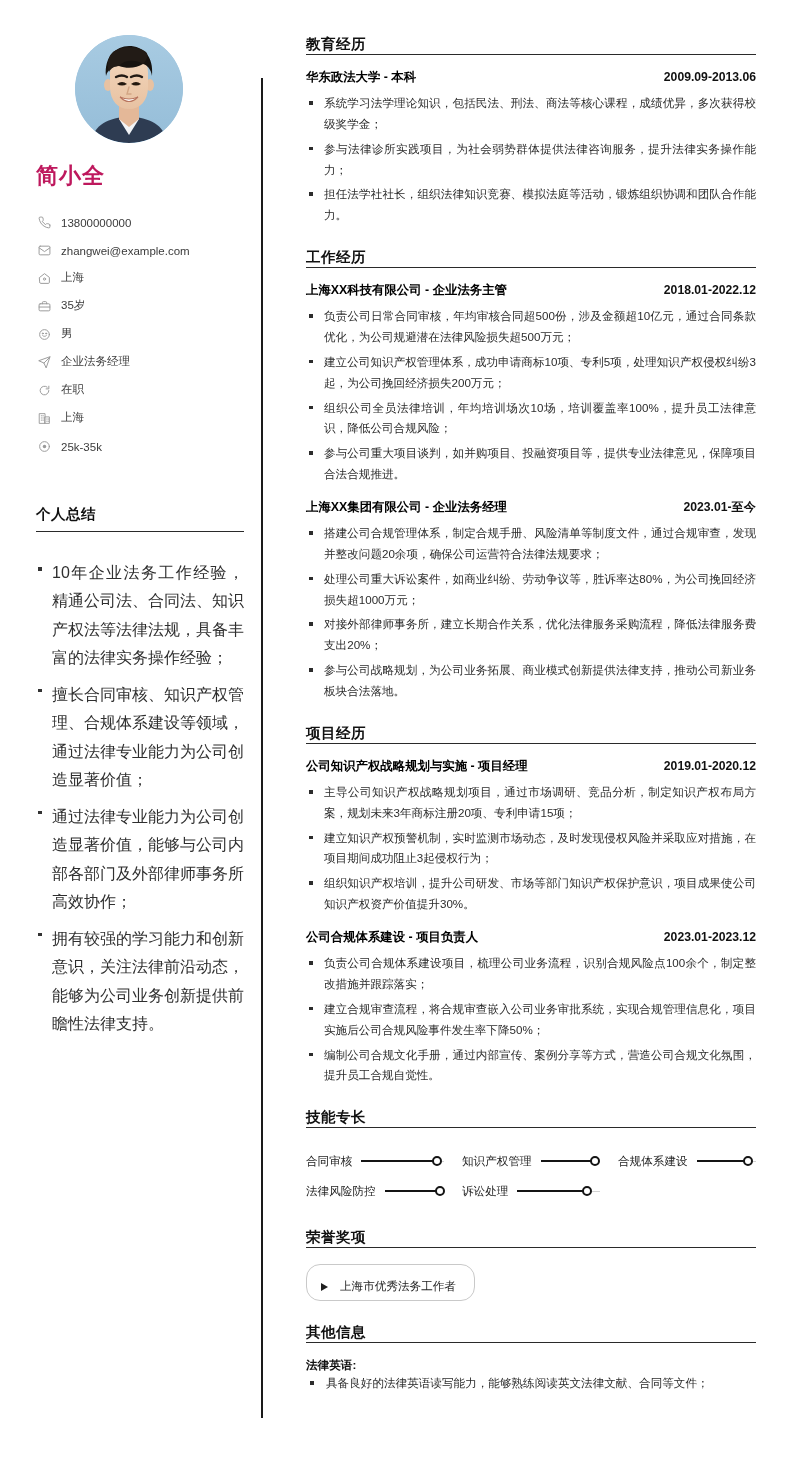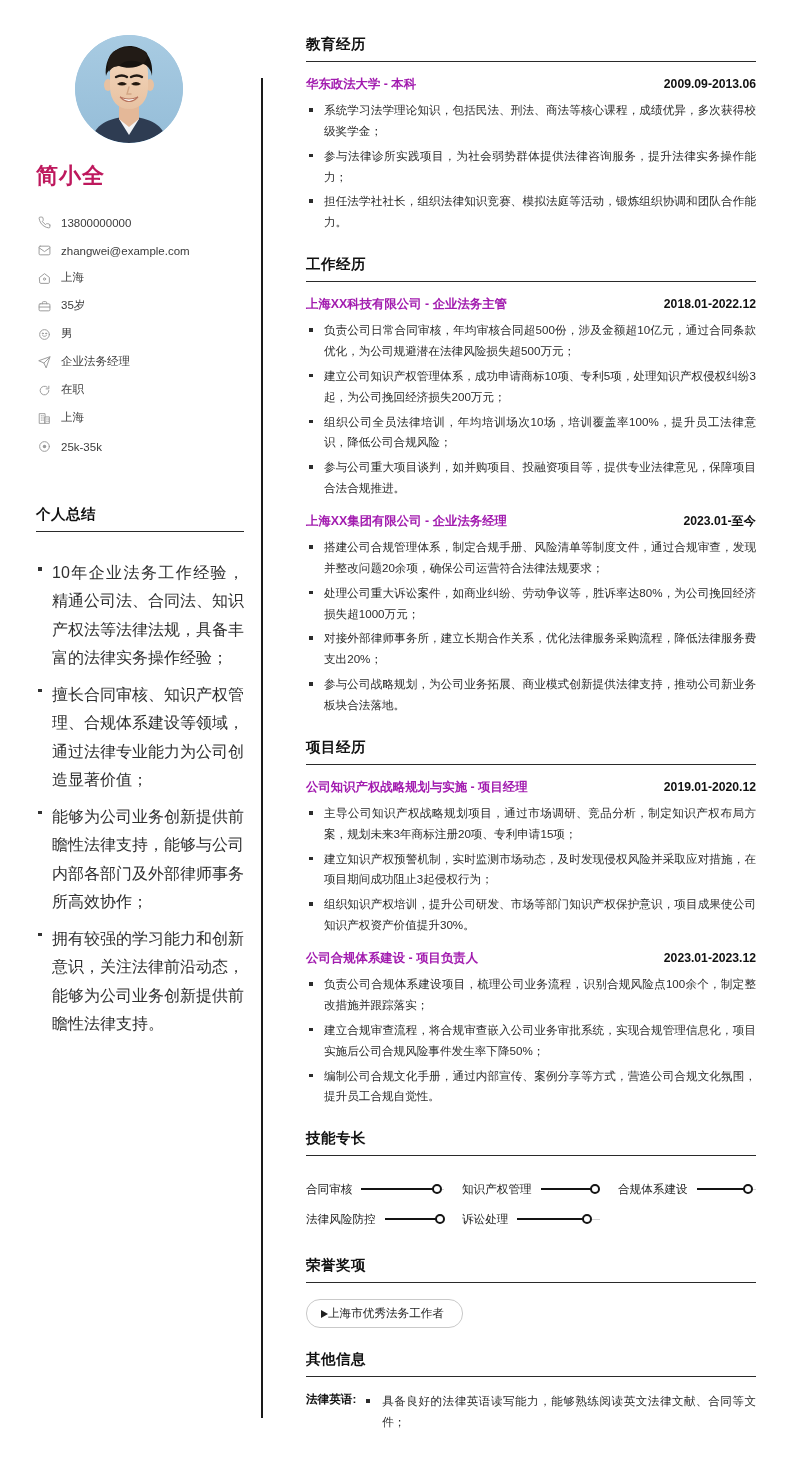--- a/index.html
+++ b/index.html
@@ -124,39 +124,38 @@
     flex: 1;
     padding: 35px 38px 30px 48px;
   }
 
   .section { margin-bottom: 22px; }
 
   .sec-heading {
     font-size: 14.5px;
     font-weight: bold;
     color: #111111;
-    padding-bottom: 7px;
     border-bottom: 1.7px solid #2a2a2a;
     margin-bottom: 14px;
     letter-spacing: 0.5px;
   }
 
   .entry { margin-bottom: 14px; }
   .entry:last-child { margin-bottom: 2px; }
 
   .entry-head {
     display: flex;
     justify-content: space-between;
     align-items: baseline;
     margin-bottom: 7px;
   }
   .entry-title {
     font-size: 12.4px;
     font-weight: bold;
-    color: #a21caf;
+    color: #000000;
   }
   .entry-date {
     font-size: 12.2px;
     font-weight: bold;
     color: #111111;
     white-space: nowrap;
     padding-left: 12px;
   }
 
   .bullets { list-style: none; }
@@ -225,37 +224,37 @@
     border: 2px solid #141414;
     background: #ffffff;
     transform: translateX(-50%);
   }
 
   
   .honor-list { display: flex; flex-wrap: wrap; gap: 10px; padding-top: 2px; }
   .honor-chip {
     display: inline-flex;
     align-items: center;
-    gap: 0;
+    gap: 12px;
     border: 1px solid #c9c9c9;
     border-radius: 14px;
-    padding: 6px 18px 6px 14px;
+    padding: 14px 18px 6px 14px;
     font-size: 11.6px;
     color: #1f1f1f;
     background: #fff;
   }
   .honor-chip .tri {
     width: 0; height: 0;
     border-left: 7px solid #1f1f1f;
     border-top: 4.5px solid transparent;
     border-bottom: 4.5px solid transparent;
   }
 
   
-  .other-row { display: flex; align-items: flex-start; }
+  .other-row { display: flex; align-items: flex-start; flex-direction: column; }
   .other-key {
     font-size: 11.6px;
     font-weight: bold;
     color: #111111;
     white-space: nowrap;
     flex: 0 0 auto;
     padding-top: 1px;
     margin-right: 6px;
   }
   .other-vals { list-style: none; flex: 1; font-family: Liberation Serif, serif; }
@@ -427,21 +426,21 @@
         <span class="contact-text">25k-35k</span>
       </div>
 
     </div>
 
     <section class="side-section">
       <h2 class="side-heading">个人总结</h2>
       <ul class="side-bullets">
         <li>10年企业法务工作经验，精通公司法、合同法、知识产权法等法律法规，具备丰富的法律实务操作经验；</li>
         <li>擅长合同审核、知识产权管理、合规体系建设等领域，通过法律专业能力为公司创造显著价值；</li>
-        <li>能够为公司业务创新提供前瞻性法律支持，能够与公司内部各部门及外部律师事务所高效协作；</li>
+        <li>通过法律专业能力为公司创造显著价值，能够与公司内部各部门及外部律师事务所高效协作；</li>
         <li>拥有较强的学习能力和创新意识，关注法律前沿动态，能够为公司业务创新提供前瞻性法律支持。</li>
       </ul>
     </section>
   </aside>
 
   <div class="divider"></div>
 
   <main class="main">
 
     <section class="section">

